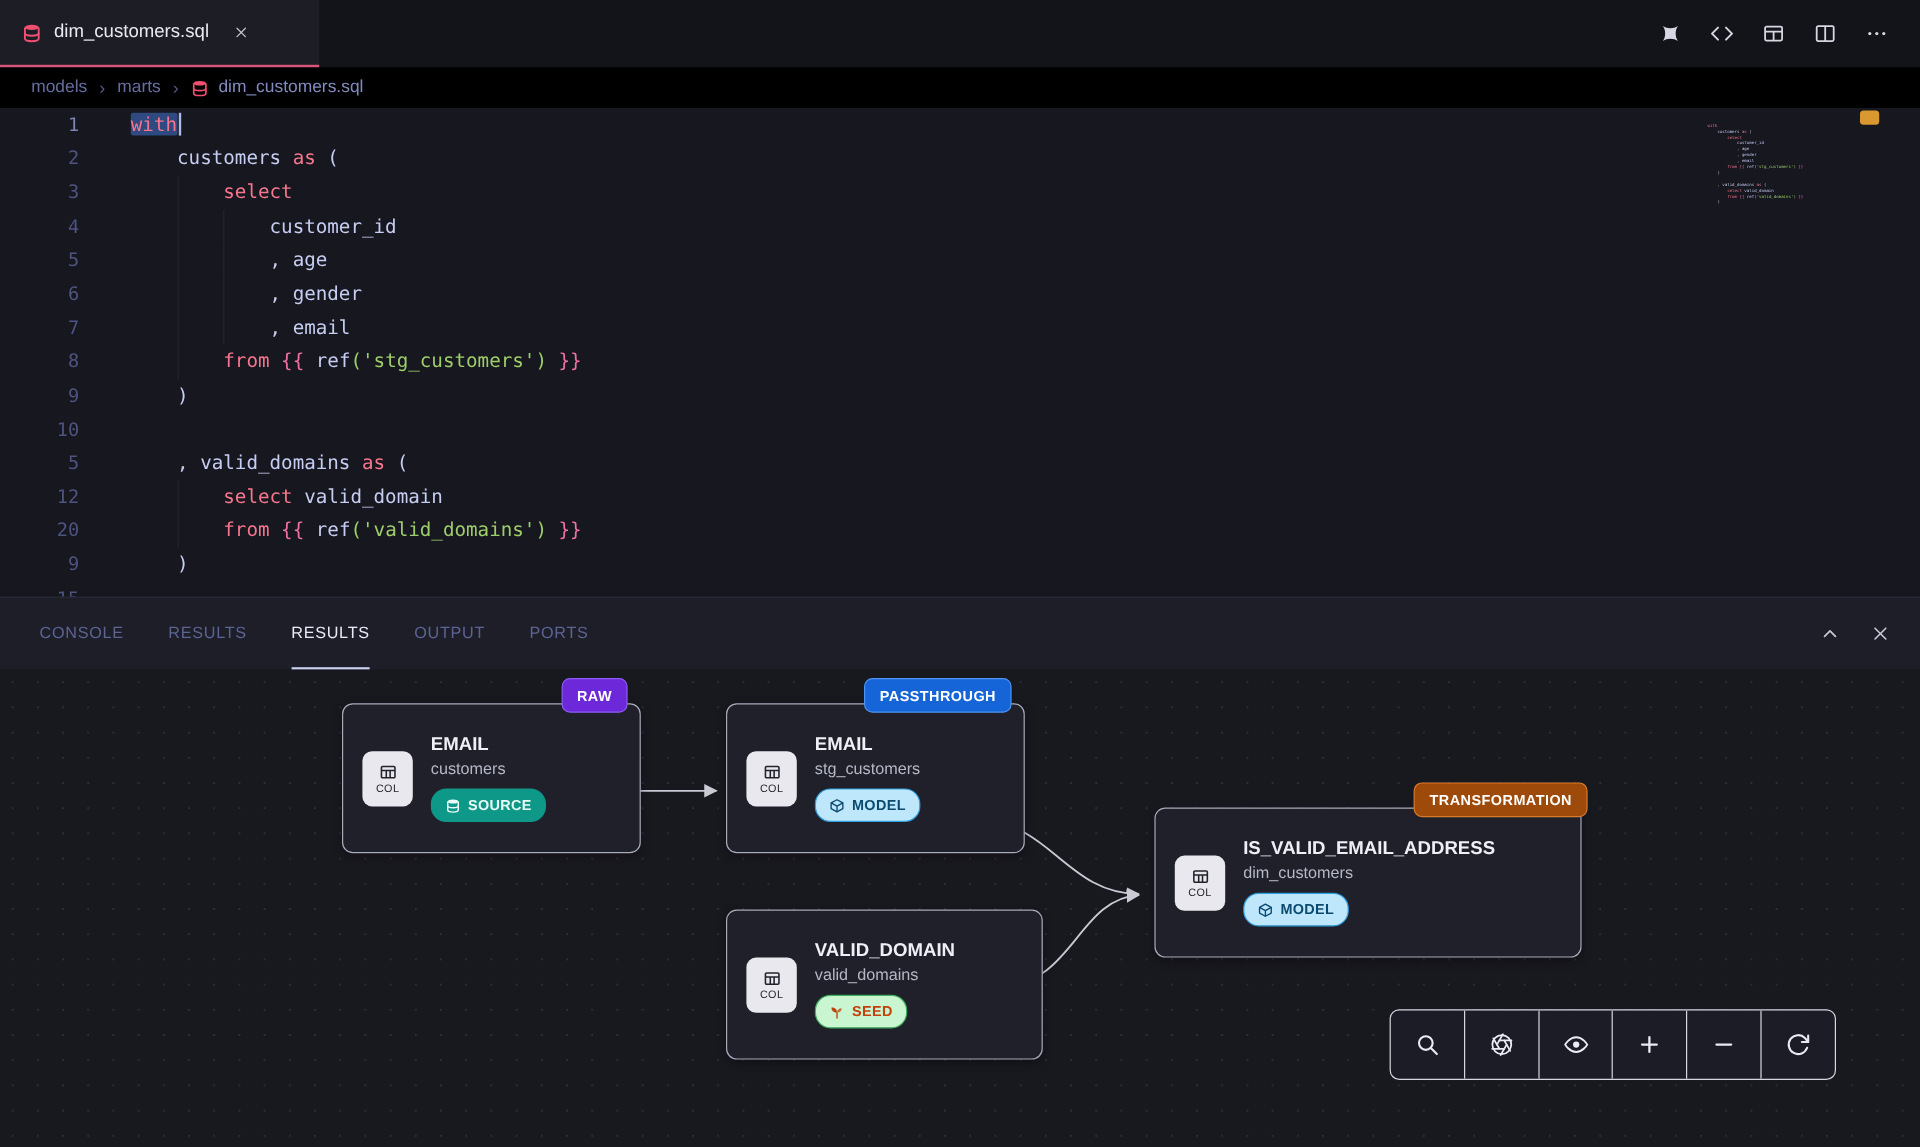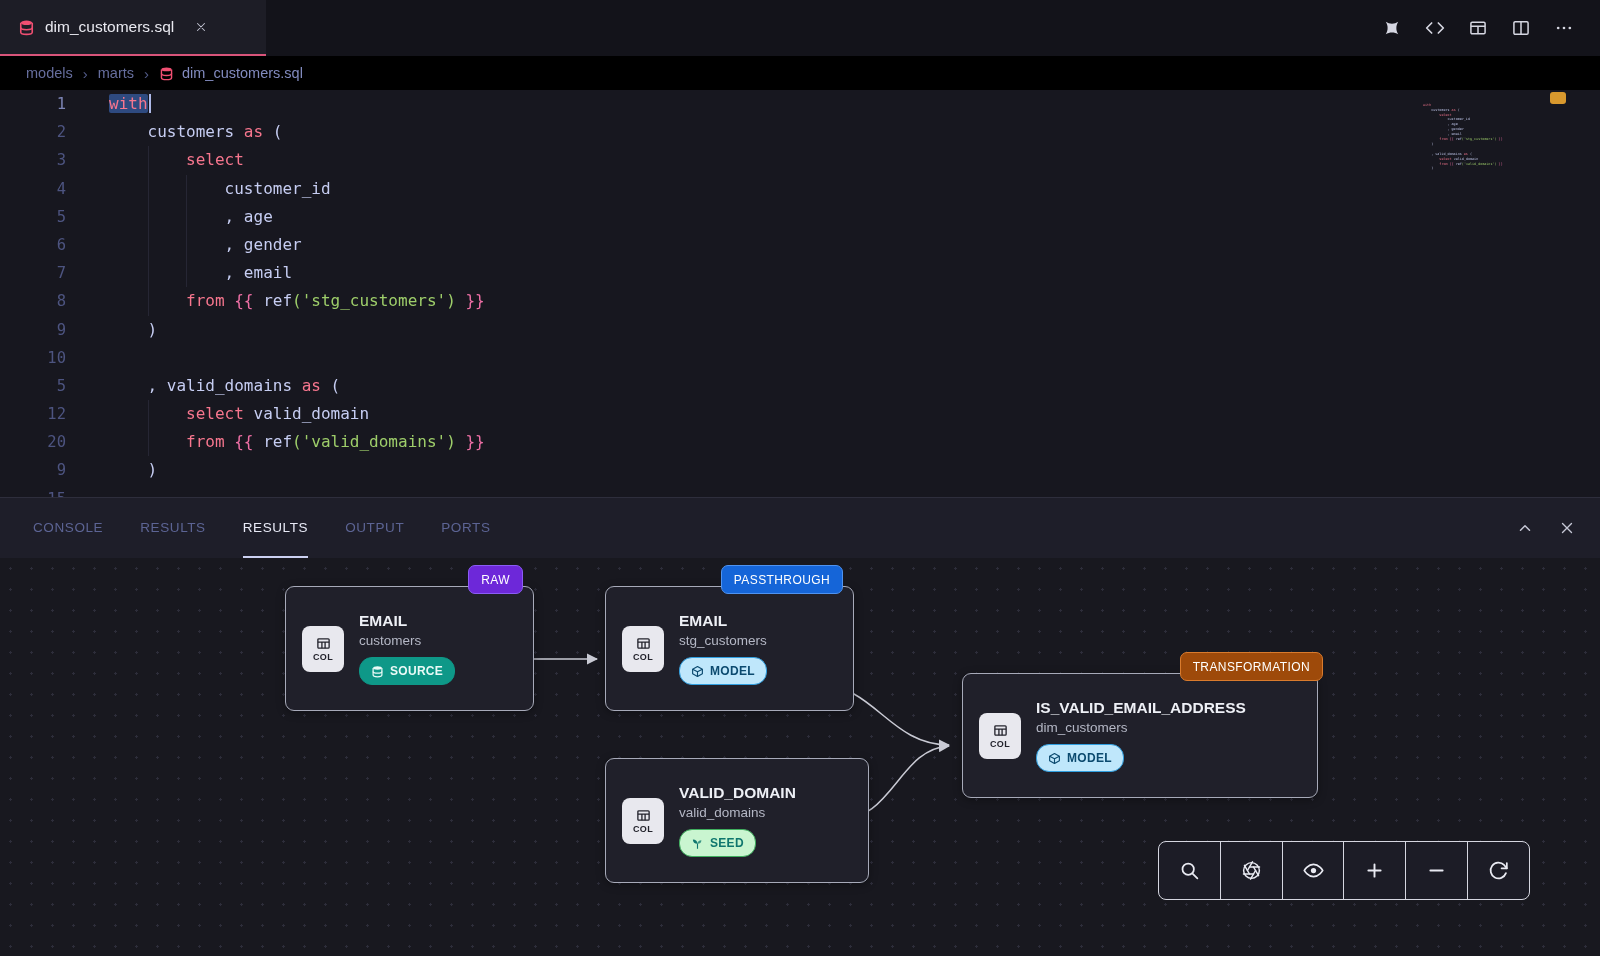--- a/index.html
+++ b/index.html
@@ -52,29 +52,29 @@
   .panel-act svg{width:18px;height:18px;display:block;}
   
   .lineage{height:399px;position:relative;overflow:hidden;background-color:#18181f;
     background-image:radial-gradient(#2d2d3a 1.1px,transparent 1.1px);background-size:21px 21px;}
   .edges{position:absolute;left:0;top:0;pointer-events:none;}
   .lnode{position:absolute;background:#20202a;border:1px solid #a7aab9;border-radius:9px;
     display:flex;align-items:center;padding:0 16px;box-shadow:0 2px 8px rgba(0,0,0,.35);}
   .nchip{width:42px;height:46px;background:#e8e8ee;border-radius:8px;flex:none;
     display:flex;flex-direction:column;align-items:center;justify-content:center;gap:1px;color:#23232c;}
   .nchip svg{width:15px;height:15px;display:block;}
-  .nchip-label{font-size:9px;font-weight:bold;letter-spacing:.3px;}
+  .nchip-label{font-size:9px;font-weight:normal;letter-spacing:.3px;}
   .nbody{margin-left:15px;display:flex;flex-direction:column;}
   .ntitle{font-size:15.5px;font-weight:600;color:#eef0f6;}
   .nsub{font-size:13.5px;color:#b4b7c5;margin-top:3px;}
   .nbadge{margin-top:9px;align-self:flex-start;height:26px;display:flex;align-items:center;gap:6px;
     padding:0 11px;border-radius:13px;border:1px solid;font-size:12px;font-weight:bold;letter-spacing:.3px;}
   .nbadge svg{width:13px;height:13px;display:block;}
   .ntag{position:absolute;top:-22px;height:27px;display:flex;align-items:center;padding:0 12px;
-    border-radius:7px;border:1px solid;font-size:12px;font-weight:normal;letter-spacing:.4px;}
+    border-radius:7px;border:1px solid;font-size:12px;font-weight:bold;letter-spacing:.4px;}
   
   .ltoolbar{position:absolute;left:1158px;top:283px;width:370px;height:57px;background:#1c1c26;
     border:1px solid #d5d6e0;border-radius:8px;display:flex;overflow:hidden;}
   .ltool{flex:1;display:flex;align-items:center;justify-content:center;border-right:1px solid #d5d6e0;color:#e9eaf2;cursor:default;}
   .ltool:last-child{border-right:none;}
   .ltool svg{width:21px;height:21px;display:block;}
 </style>
 </head>
 <body>
 
@@ -254,21 +254,21 @@
           <svg viewBox="0 0 16 16" fill="none" stroke="currentColor" stroke-width="1.4">
             <rect x="2" y="3" width="12" height="10" rx="1"></rect>
             <path d="M2 6.5h12M6.3 6.5V13M9.7 6.5V13"></path>
           </svg>
         </span>
         <span class="nchip-label">COL</span>
       </div>
       <div class="nbody">
         <div class="ntitle">VALID_DOMAIN</div>
         <div class="nsub">valid_domains</div>
-        <div class="nbadge" style="background:#c9f5d0;border-color:#3fae5e;color:#0f766e"><span>
+        <div class="nbadge" style="background:#c9f5d0;border-color:#3fae5e;color:#c2410c"><span>
             <svg viewBox="0 0 16 16">
               <path d="M8 14.5V8" stroke="currentColor" stroke-width="1.4" fill="none"></path>
               <path d="M8 8.4C8 5.2 5.9 3.2 2.3 3.2c0 3.4 2.1 5.2 5.7 5.2z" fill="currentColor"></path>
               <path d="M8 8.4c0-2.7 1.8-4.4 4.8-4.4 0 2.9-1.8 4.4-4.8 4.4z" fill="currentColor" opacity=".75"></path>
             </svg>
           </span>SEED</div>
       </div>
     </div>
     <div class="lnode" style="left: 962px; top: 115px; width: 322px; height: 123px;">
       <div class="ntag" style="background:#9e4a0a;border-color:#d97b2d;color:#ffffff;right:-6px">TRANSFORMATION</div>

